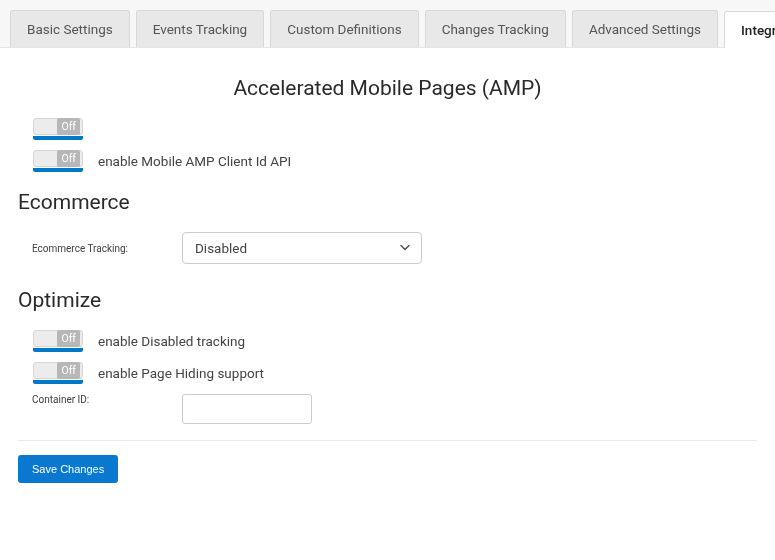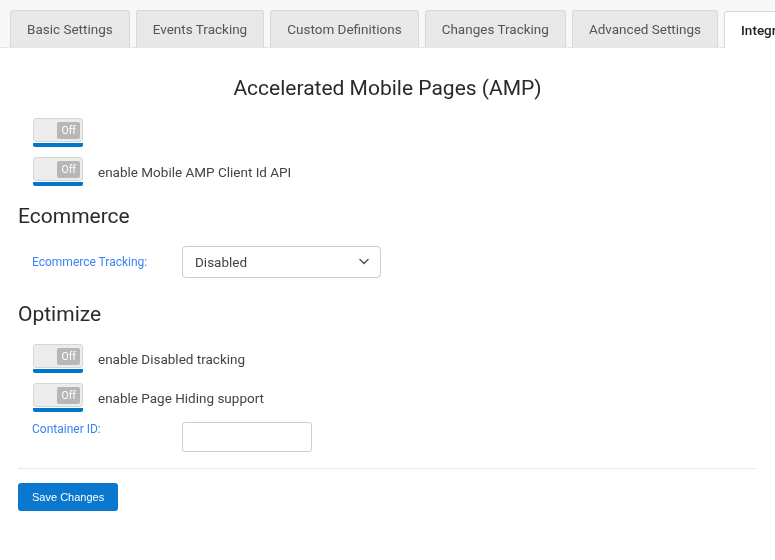--- a/index.html
+++ b/index.html
@@ -62,21 +62,21 @@
       padding-left: 14px;
     }
     .toggle-wrap {
       width: 52px;
       display: flex;
       flex-direction: column;
       align-items: center;
     }
     .toggle {
       width: 50px;
-      height: 24px;
+      height: 17px;
       background: #ececec;
       border: 1px solid #d6d6d6;
       border-radius: 3px;
       display: flex;
       justify-content: flex-end;
       align-items: center;
       cursor: pointer;
       padding-right: 2px;
     }
     .toggle .label-off {
@@ -97,30 +97,30 @@
       font-size: 13.5px;
       color: #444;
       margin-left: 14px;
     }
     .form-row {
       display: flex;
       align-items: center;
       margin: 14px 0 24px 14px;
     }
     .form-label {
-      font-size: 12px;
-      color: #3b82f6;
+      font-size: 10px;
+      color: #404040;
       min-width: 150px;
     }
     .select-wrap {
       position: relative;
       display: inline-block;
     }
     .select {
-      width: 199px;
+      width: 240px;
       height: 32px;
       border: 1px solid #ccc;
       border-radius: 4px;
       background: #fff;
       font-size: 13.5px;
       color: #444;
       padding: 0 30px 0 12px;
       appearance: none;
       cursor: pointer;
       display: flex;

